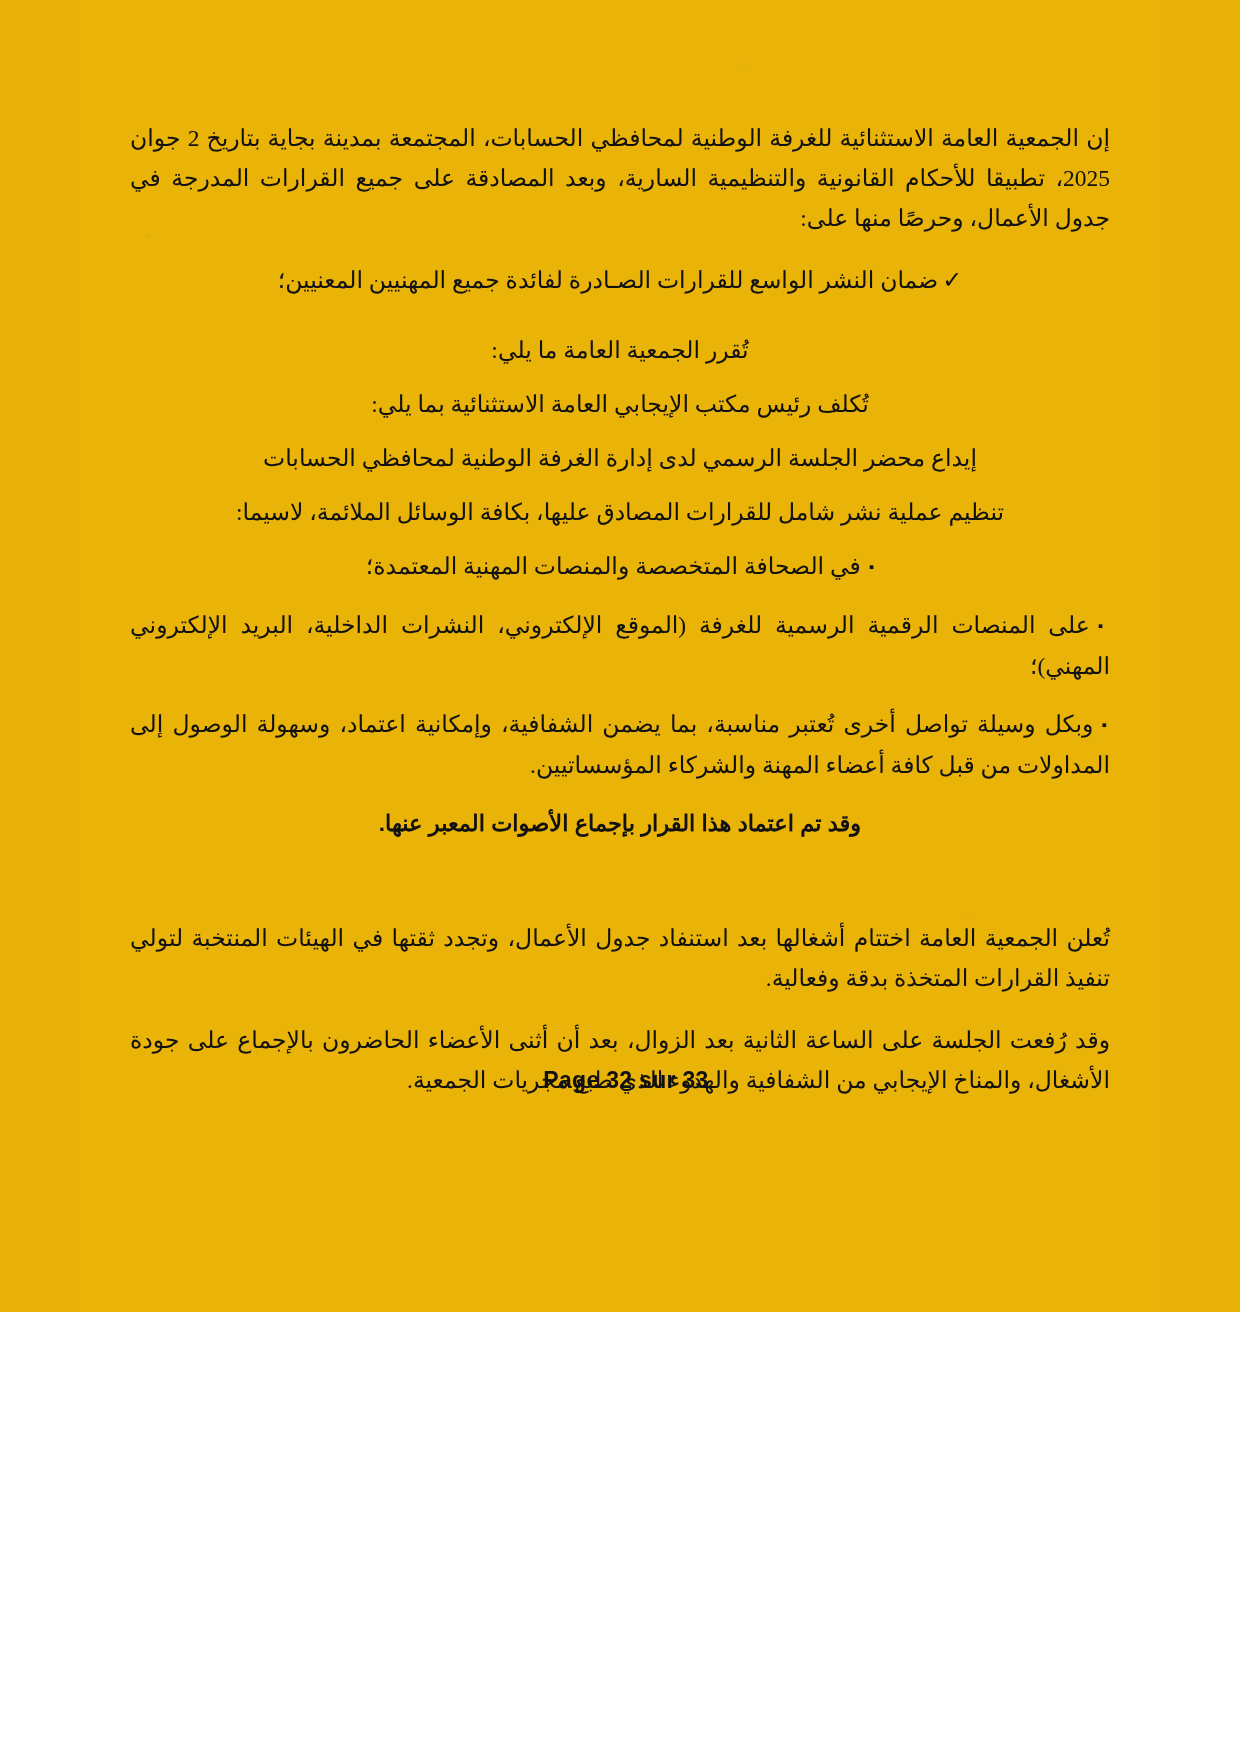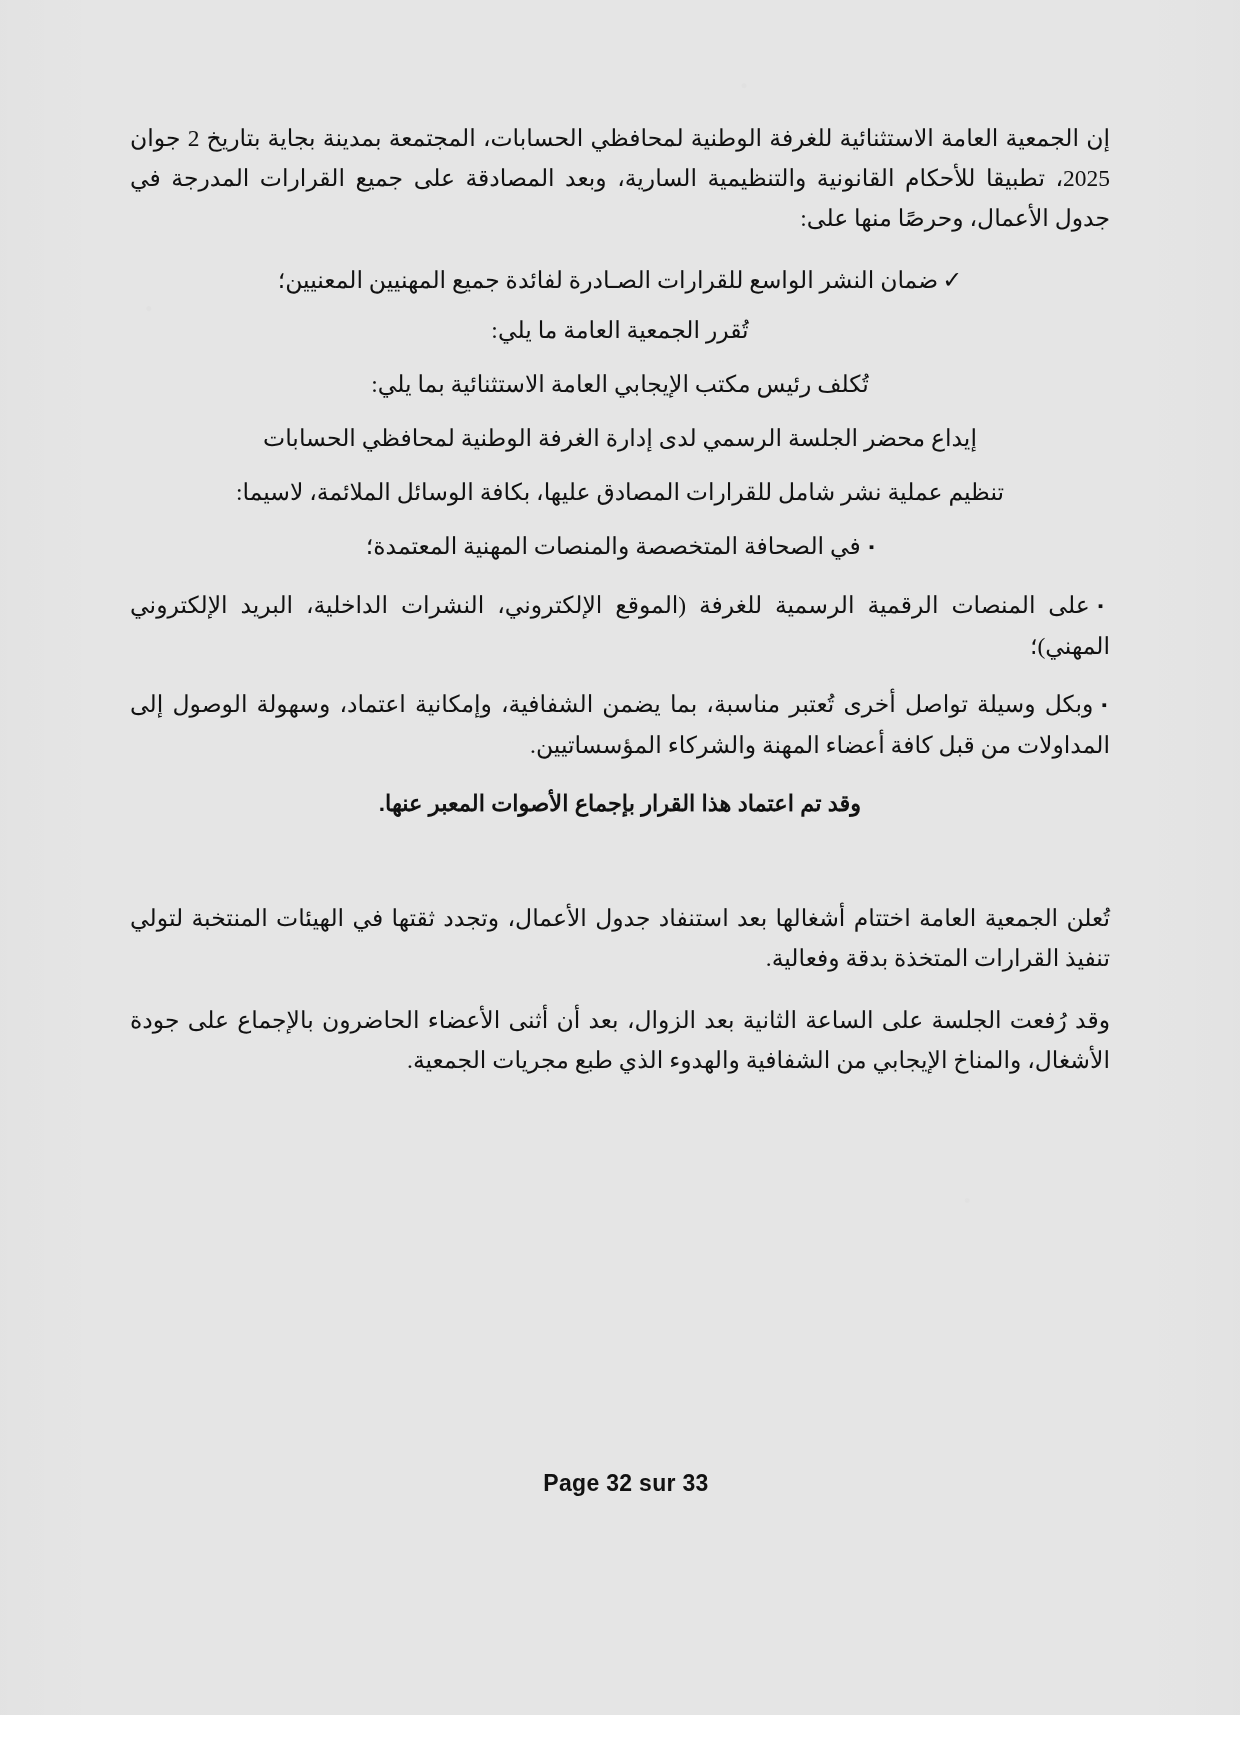--- a/index.html
+++ b/index.html
@@ -3,22 +3,22 @@
 <meta charset="utf-8">
 <style>
   html, body {
     margin: 0;
     padding: 0;
     background: #ffffff;
   }
   .page {
     position: relative;
     width: 1240px;
-    height: 1715px;
-    background: #e5e5e5;
+    height: 1312px;
+    background: #eab308;
     box-sizing: border-box;
     overflow: hidden;
     font-family: "Liberation Serif", "DejaVu Serif", serif;
     color: #111111;
   }
   
   .scan-noise {
     position: absolute;
     inset: 0;
     pointer-events: none;
@@ -49,21 +49,21 @@
   .para-tight {
     margin-bottom: 14px;
   }
   .center {
     text-align: left;
     text-align-last: center;
   }
   .check-line {
     text-align: center;
     text-align-last: center;
-    margin-bottom: 10px;
+    margin-bottom: 30px;
   }
   .check-mark {
     font-size: 24px;
     margin-left: 4px;
   }
   .bullet-line {
     margin-bottom: 18px;
   }
   .bullet-center {
     text-align: left;

